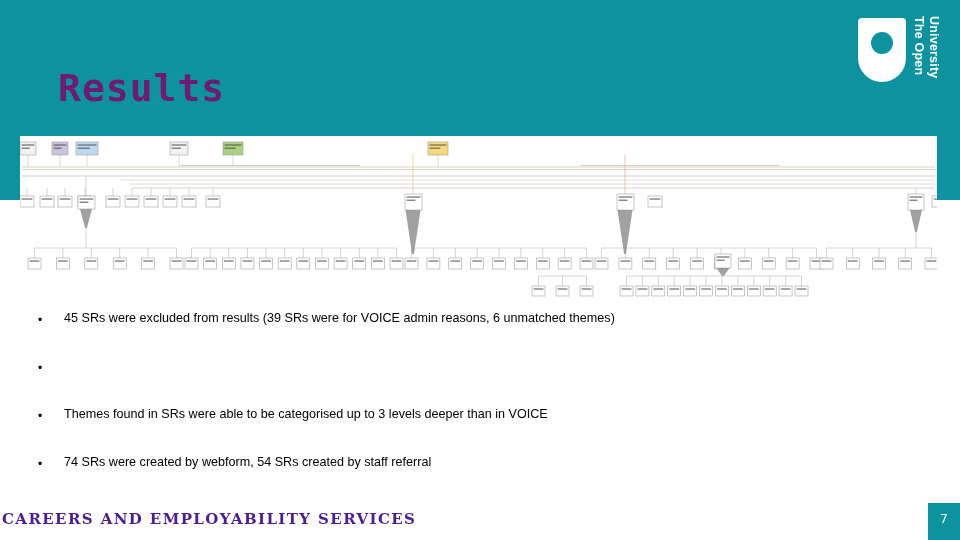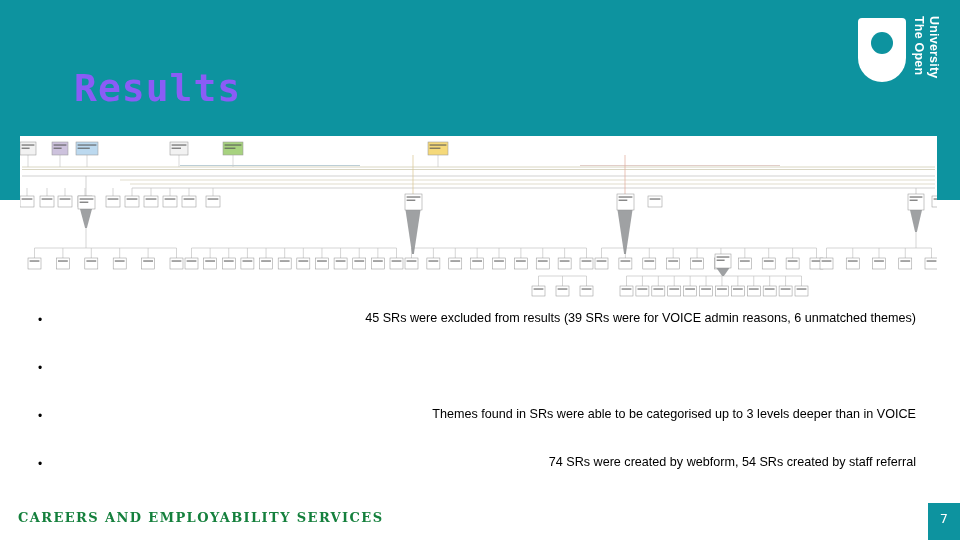--- a/index.html
+++ b/index.html
@@ -11,23 +11,23 @@
   #slide{position:absolute;inset:0;width:960px;height:540px;overflow:hidden;background:#fff;}
 
   
   .band{
     position:absolute;left:0;top:0;width:960px;height:200px;
     background:#0d939f;
   }
 
   
   .title{
-    position:absolute;left:74px;top:66px;
+    position:absolute;left:58px;top:66px;
     font-family:"DejaVu Sans Mono","Liberation Mono",monospace;
-    font-size:38px;line-height:44px;font-weight:700;color:#8b5cf6;
+    font-size:38px;line-height:44px;font-weight:700;color:#701a75;
     letter-spacing:1px;white-space:nowrap;
   }
 
   
   .logo{position:absolute;left:854px;top:8px;width:98px;height:84px;}
   .logo .shield{
     position:absolute;left:4px;top:10px;width:48px;height:64px;
     background:#ffffff;
     border-radius:4px 4px 24px 24px;
   }
@@ -60,27 +60,27 @@
   .bullet{
     position:relative;display:block;
     min-height:48px;
     font-size:12.6px;color:#000000;line-height:16px;
     font-family:"Liberation Sans",sans-serif;
   }
   .bullet .dot{
     position:absolute;left:0;top:8px;width:8px;text-align:center;
     font-size:12px;color:#000;line-height:12px;
   }
-  .bullet .txt{display:block;margin-left:28px;padding-top:4px;white-space:nowrap;text-align:right;}
+  .bullet .txt{display:block;margin-left:28px;padding-top:4px;white-space:nowrap;}
 
   
   .footer{
-    position:absolute;left:18px;top:510px;
+    position:absolute;left:2px;top:510px;
     font-family:"DejaVu Serif","Liberation Serif",serif;
-    font-size:13px;font-weight:700;color:#15803d;letter-spacing:1.4px;
+    font-size:15px;font-weight:700;color:#4c1d95;letter-spacing:1.4px;
     white-space:nowrap;
   }
   .pagebox{
     position:absolute;left:928px;top:503px;width:32px;height:37px;
     background:#0d939f;
   }
   .pagebox span{
     position:absolute;left:0;top:8px;width:32px;text-align:center;
     font-family:"DejaVu Sans Mono","Liberation Mono",monospace;
     font-size:13px;color:#ffffff;

